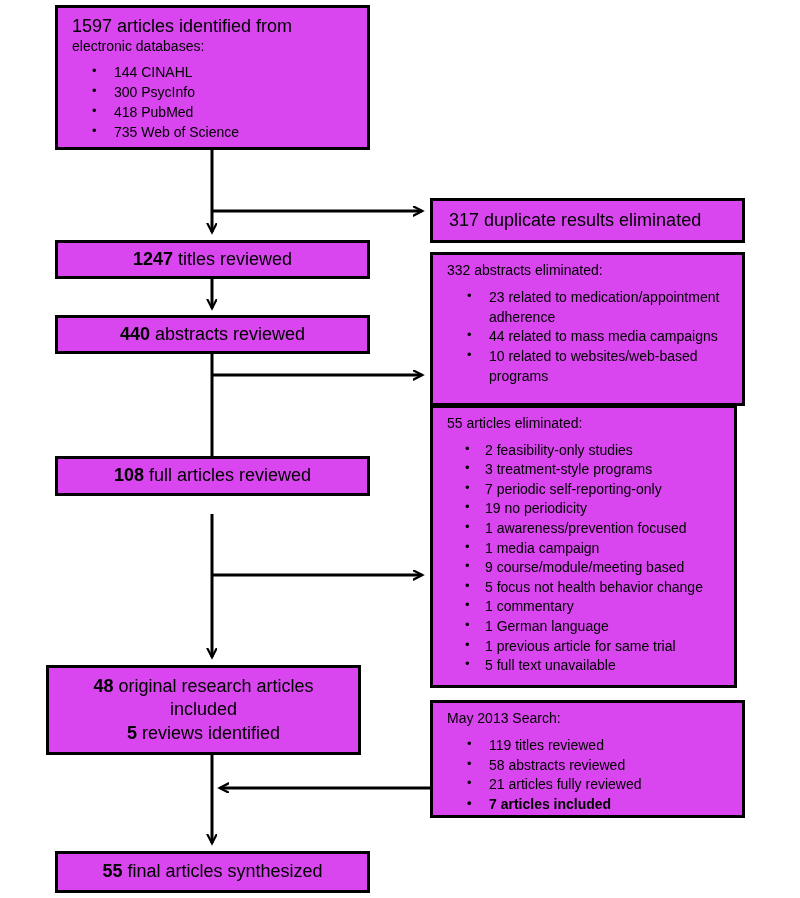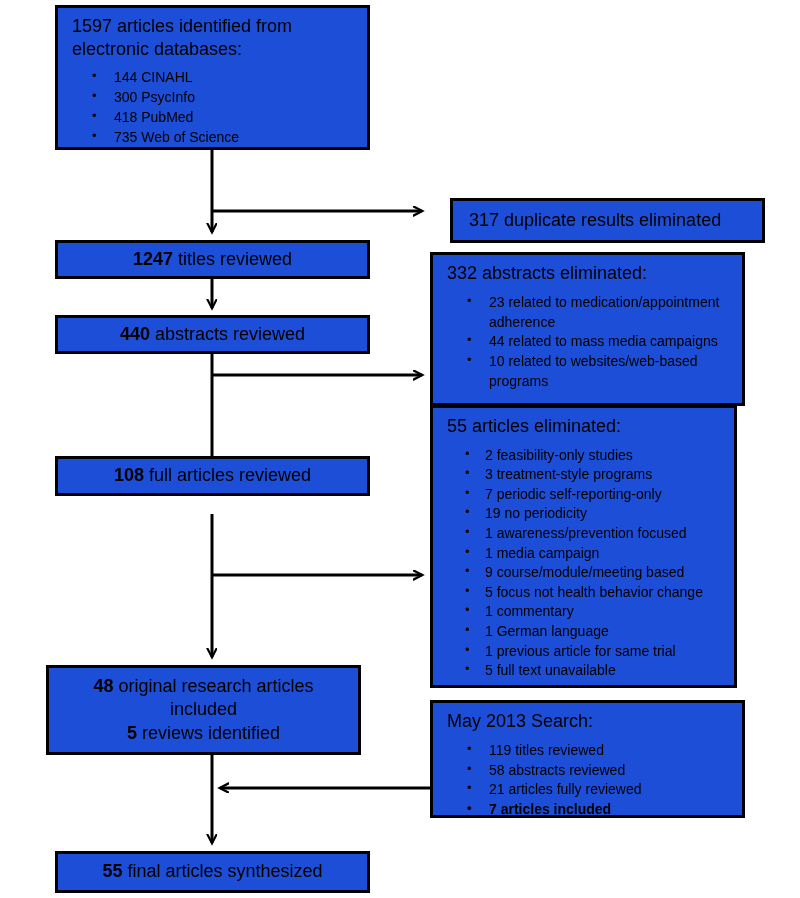--- a/index.html
+++ b/index.html
@@ -14,38 +14,38 @@
   #canvas {
     position: relative;
     width: 800px;
     height: 898px;
     background: #ffffff;
     overflow: hidden;
   }
   .box {
     position: absolute;
     border: 3px solid #000000;
-    background: #1d4ed8;
+    background: #d946ef;
     box-sizing: border-box;
   }
   .box-center {
     display: flex;
     flex-direction: column;
     align-items: center;
     justify-content: center;
     text-align: center;
   }
   .line-center {
     font-size: 18px;
     line-height: 1.30;
     white-space: nowrap;
   }
   b { font-weight: bold; }
   .head {
-    font-size: 18px;
+    font-size: 14px;
     line-height: 1.26;
     margin: 0 0 1px 0;
   }
   .head-tight {
     font-size: 18px;
     line-height: 1.26;
     margin: 0;
   }
   .blist {
     list-style: none;
@@ -114,21 +114,21 @@
     <div class="head-tight">1597 articles identified from</div>
     <div class="head">electronic databases:</div>
     <ul class="blist">
       <li>144 CINAHL</li>
       <li>300 PsycInfo</li>
       <li>418 PubMed</li>
       <li>735 Web of Science</li>
     </ul>
   </div>
 
-  <div class="box box-center" style="left:450px; top:198px; width:315px; height:45px; padding-left:16px; align-items:flex-start;">
+  <div class="box box-center" style="left:430px; top:198px; width:315px; height:45px; padding-left:16px; align-items:flex-start;">
     <div class="line-center">317 duplicate results eliminated</div>
   </div>
 
   <div class="box box-center" style="left:55px; top:240px; width:315px; height:39px;justify-content:center;">
     <div class="line-center">
       <b>1247</b><span> titles reviewed</span>
     </div>
   </div>
 
   <div class="box pad" style="left:430px; top:252px; width:315px; height:154px;">

